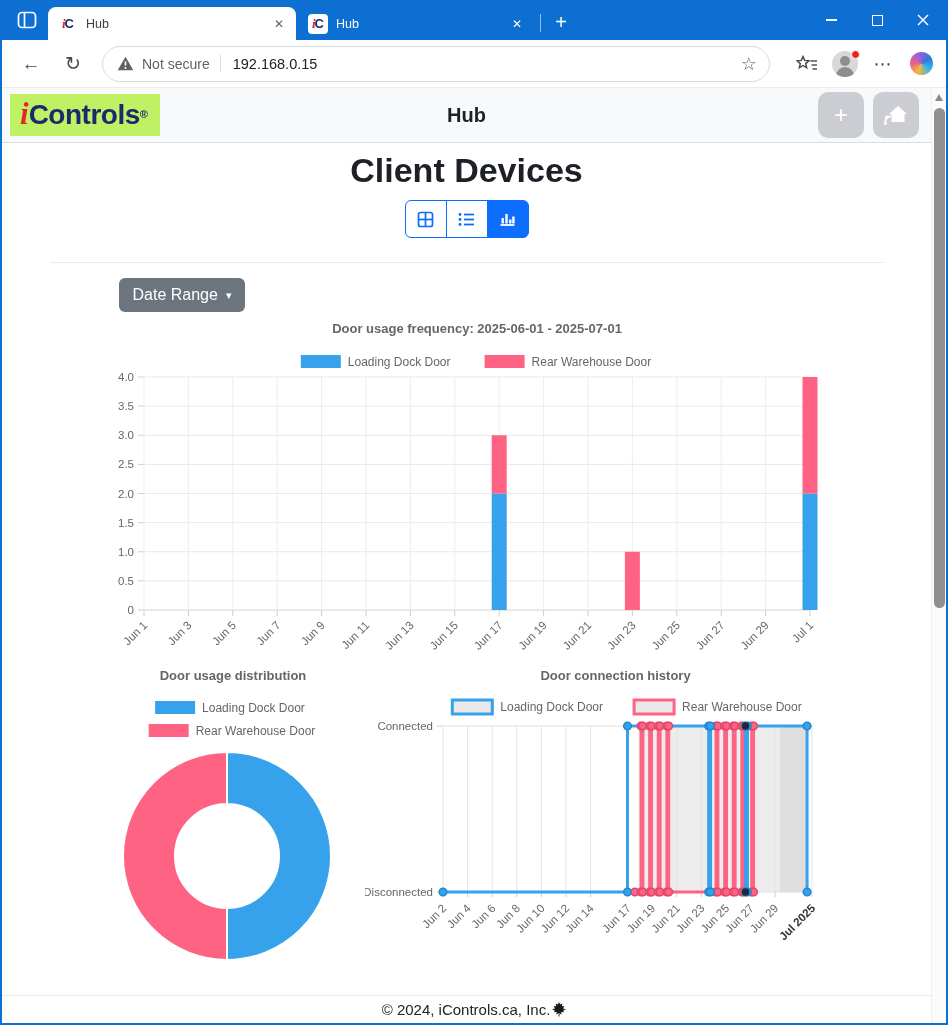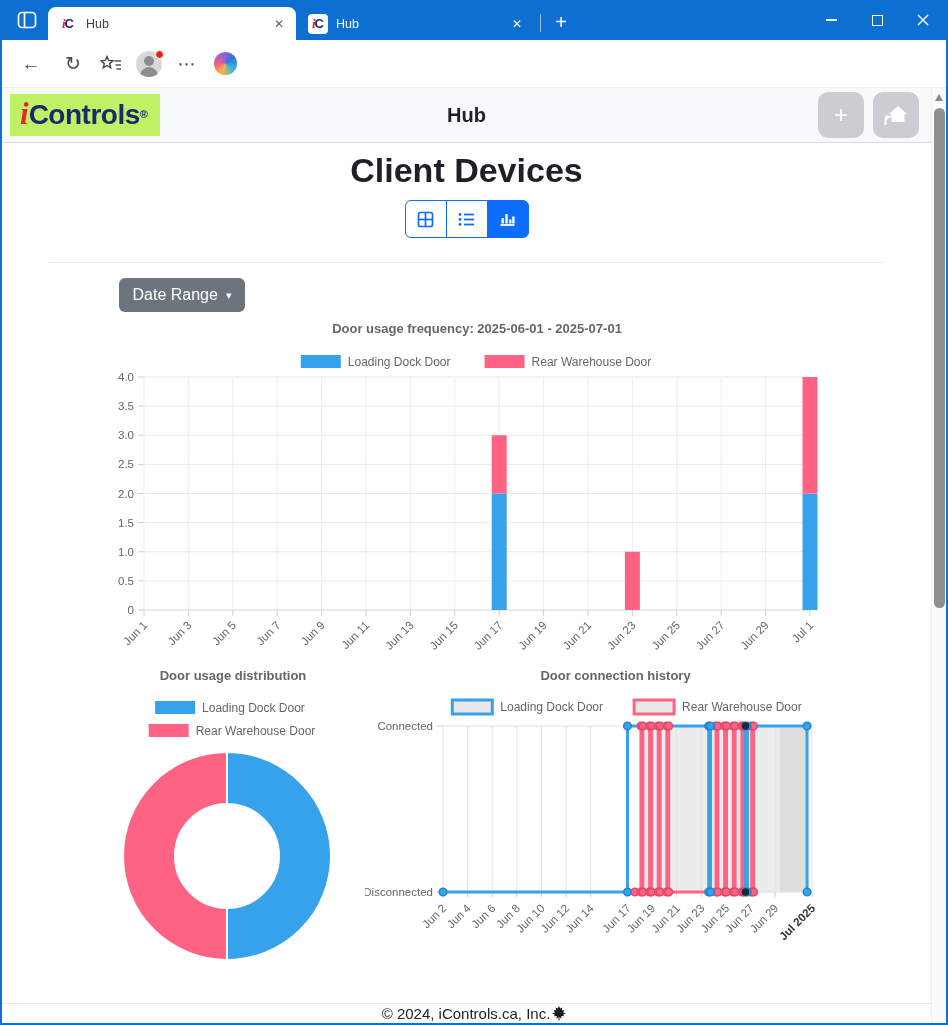--- a/index.html
+++ b/index.html
@@ -71,21 +71,21 @@
               font-size:16px; padding:8px 14px; display:inline-flex; align-items:center; gap:8px; cursor:pointer;
               font-family:"Liberation Sans", sans-serif; }
   .caret { font-size:11px; }
 
   svg text { font-family:"Liberation Sans", sans-serif; }
   .bar-svg { display:block; margin:5px 0 0 53px; }
   .lower-row { position:relative; height:302px; margin-top:7px; }
   .donut-svg { position:absolute; left:55px; top:0; }
   .step-svg { position:absolute; left:315px; top:0; }
 
-  .footer { position:absolute; left:0; right:0; bottom:0; height:20px; border-top:1px solid #e9e9e9;
+  .footer { position:absolute; left:0; right:0; bottom:0; height:28px; border-top:1px solid #e9e9e9;
             background:#fff; display:flex; align-items:center; justify-content:center; gap:2px;
             font-size:15px; color:#212529; }
 
   
   .scrollbar { position:absolute; top:0; right:0; bottom:0; width:15px; background:#fbfbfb; border-left:1px solid #efefef; }
   .sb-up { position:absolute; top:6px; left:3px; width:0; height:0; border-left:4.5px solid transparent; border-right:4.5px solid transparent; border-bottom:7px solid #8a8a8a; }
   .sb-thumb { position:absolute; top:20px; left:2px; width:11px; height:500px; border-radius:6px; background:#8f8f8f; }
 </style>
 </head>
 <body>
@@ -129,20 +129,31 @@
           <line x1="1" y1="1" x2="11" y2="11" stroke="#fff" stroke-width="1.4"></line>
           <line x1="11" y1="1" x2="1" y2="11" stroke="#fff" stroke-width="1.4"></line>
         </svg>
       </div>
     </div>
   </div>
 
   <div class="toolbar">
     <div class="nav-ico">←</div>
     <div class="nav-ico" style="margin-left:12px;">↻</div>
+    <div class="addr">
+      <svg width="17" height="15" viewBox="0 0 17 15">
+        <path d="M8.5 0.8 L16.3 14.2 H0.7 Z" fill="#5f6368"></path>
+        <line x1="8.5" y1="5.4" x2="8.5" y2="9.6" stroke="#fff" stroke-width="1.6"></line>
+        <circle cx="8.5" cy="12" r="1" fill="#fff"></circle>
+      </svg>
+      <span class="addr-sec">Not secure</span>
+      <span class="addr-div"></span>
+      <span class="addr-url">192.168.0.15</span>
+      <span class="star-glyph">☆</span>
+    </div>
     <div class="right-ico">
       <svg width="22" height="18" viewBox="0 0 22 18">
         <path d="M7 1.5 L8.7 5.4 L13 5.8 L9.7 8.6 L10.7 12.8 L7 10.5 L3.3 12.8 L4.3 8.6 L1 5.8 L5.3 5.4 Z" fill="none" stroke="#474747" stroke-width="1.4"></path>
         <line x1="14.5" y1="6" x2="21" y2="6" stroke="#474747" stroke-width="1.4"></line>
         <line x1="15.5" y1="10" x2="21" y2="10" stroke="#474747" stroke-width="1.4"></line>
         <line x1="16.5" y1="14" x2="21" y2="14" stroke="#474747" stroke-width="1.4"></line>
       </svg>
     </div>
     <div class="right-ico">
       <span class="avatar">

